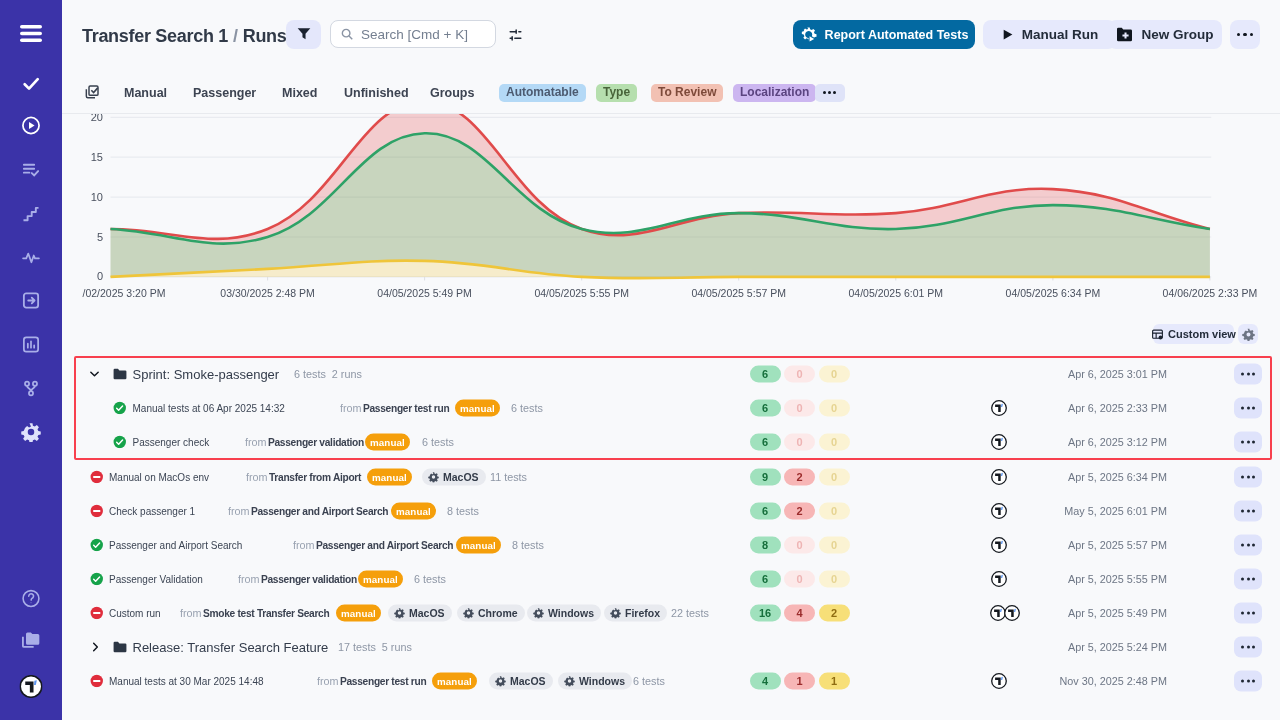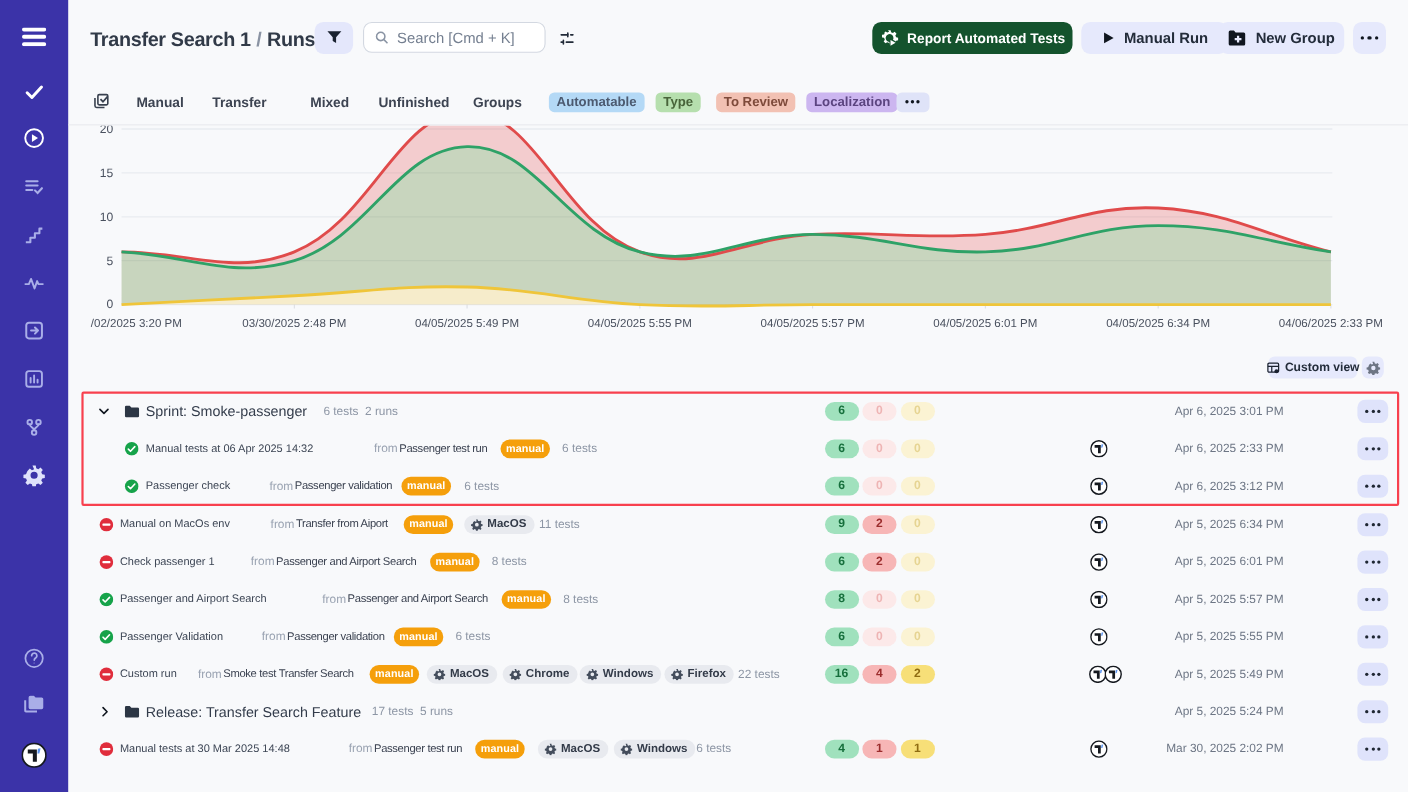--- a/index.html
+++ b/index.html
@@ -8,41 +8,41 @@
 
 #sidebar{position:absolute;left:0;top:0;width:62px;height:720px;background:#3b33a8}
 #sidebar svg{position:absolute;left:50%;transform:translateX(-50%)}
 
 #title{position:absolute;left:82px;top:26px;font-size:18px;font-weight:bold;color:#313a48;letter-spacing:-0.3px}
 #title .sep{color:#8a93a3;font-weight:600;padding:0 5px}
 .btn-filter{position:absolute;left:286px;top:20px;width:35px;height:28.5px;background:#e4e7fb;border-radius:8px;display:flex;align-items:center;justify-content:center}
 #searchbox{position:absolute;left:330px;top:20px;width:166px;height:28px;background:#fff;border:1px solid #d3d8e1;border-radius:8px;display:flex;align-items:center;padding-left:9px;color:#747f90;font-size:13.5px}
 #searchbox svg{margin-right:7px}
 .btn{position:absolute;height:29px;border-radius:8px;display:flex;align-items:center;justify-content:center;font-size:13.5px;font-weight:bold;color:#232c3a;background:#e6e9fc;white-space:nowrap}
-#btn-report{left:793px;top:20px;width:182px;background:#14532d;color:#fff;font-size:12.5px}
+#btn-report{left:793px;top:20px;width:182px;background:#0369a1;color:#fff;font-size:12.5px}
 #btn-manual{left:983px;top:20px;width:133px}
 #btn-group{left:1108px;top:20px;width:114px}
 #btn-hdots{left:1230px;top:20px;width:30px}
 .btn svg{margin-right:8px}
 
 .tab{position:absolute;top:86px;font-size:12.5px;font-weight:bold;color:#3d4452}
 .pill-tag{position:absolute;top:84px;height:17.5px;line-height:17.5px;border-radius:5px;font-size:12px;font-weight:bold;padding:0 7px}
 
 #chartline{position:absolute;left:62px;top:113px;width:1218px;border-top:1px solid #e8eaee}
 #chartwrap{position:absolute;left:82px;top:113.5px;width:1180px;height:196px;overflow:hidden}
 
 #customview{position:absolute;left:1153px;top:324px;width:81px;height:20px;background:#e6e9fc;border-radius:6px;display:flex;align-items:center;justify-content:center;font-size:11px;font-weight:bold;color:#232c3a;white-space:nowrap}
 #cvgear{position:absolute;left:1238px;top:324px;width:20px;height:20px;background:#e6e9fc;border-radius:6px;display:flex;align-items:center;justify-content:center}
 
 .row{position:absolute;left:62px;width:1158px;height:34px}
 .cell{position:absolute;top:50%;transform:translateY(-50%);white-space:nowrap}
 .rtitle{font-size:10px;color:#3c4554}
 .gtitle{font-size:13px;color:#333c4b;font-weight:400}
 .from{font-size:10.8px;color:#99a2b1}
-.fromname{font-size:10.2px;font-weight:normal;color:#3b4251;letter-spacing:-0.3px}
+.fromname{font-size:10.2px;font-weight:bold;color:#3b4251;letter-spacing:-0.3px}
 .ntests{font-size:10.8px;color:#8d96a5}
 .manual{height:17px;line-height:17px;border-radius:9px;background:#f59f0b;color:#fff;font-size:9.8px;font-weight:bold;padding:0 5px;letter-spacing:0.1px}
 .osbadge{height:17px;border-radius:9px;background:#e8eaef;color:#333b49;font-size:10.5px;font-weight:bold;display:flex;align-items:center;padding:0 7px 0 6px;gap:4px}
 .cnt{width:31px;height:17px;border-radius:9px;font-size:11px;font-weight:bold;text-align:center;line-height:17px}
 .cg{background:#a0e1bd;color:#166f3c}
 .cr{background:#f7b6b6;color:#9b2c2c}
 .cy{background:#f7df78;color:#8f6c11}
 .cr0{background:#fce9e9;color:#eeb4b4}
 .cy0{background:#fbf3d3;color:#e6d492}
 .date{font-size:10.8px;color:#6d7685;position:absolute;right:53px;top:50%;transform:translateY(-50%)}
@@ -138,21 +138,21 @@
     <i class="di"></i>
     <i class="di"></i>
     <i class="di"></i>
   </div>
 <svg class="abs" style="left:84px;top:84px" width="16" height="16" viewBox="0 0 24 24" fill="none" stroke="#39414f" stroke-width="2.2">
     <rect x="7.5" y="3" width="13.5" height="14" rx="1.8"></rect>
     <path d="M11 9.3l3.4 3.4 6.2-6.9" stroke-width="2.4"></path>
     <path d="M3.5 7.7v10.6a2.3 2.3 0 002.3 2.3h10.7"></path>
   </svg>
 <div class="tab" style="left:124px">Manual</div>
-<div class="tab" style="left:193px">Transfer</div>
+<div class="tab" style="left:193px">Passenger</div>
 <div class="tab" style="left:282px">Mixed</div>
 <div class="tab" style="left:344px">Unfinished</div>
 <div class="tab" style="left:430px">Groups</div>
 <div class="pill-tag" style="left:499px;background:#b4d9f6;color:#4c5a70">Automatable</div>
 <div class="pill-tag" style="left:596px;background:#b6dfae;color:#48643a">Type</div>
 <div class="pill-tag" style="left:651px;background:#f2c1b3;color:#7e4a3a">To Review</div>
 <div class="pill-tag" style="left:733px;background:#ccb6f0;color:#5b4480">Localization</div>
 <div class="pill-tag" style="left:815px;background:#dfe3f8;display:flex;align-items:center;padding:0 7px">
     <i class="di" style="width:3px;height:3px;margin:0 1.1px"></i>
     <i class="di" style="width:3px;height:3px;margin:0 1.1px"></i>
@@ -312,21 +312,21 @@
       <div class="cell manual" style="left:329px">manual</div>
       <span class="cell ntests" style="left:385px">8 tests</span>
       <div class="cell cnt cg" style="left:687.5px">6</div>
       <div class="cell cnt cr" style="left:722px">2</div>
       <div class="cell cnt cy0" style="left:756.5px">0</div>
       <svg class="cell" style="left:929px" width="16" height="16" viewBox="0 0 32 32">
         <circle cx="16" cy="16" r="14.6" fill="#fff" stroke="#15191f" stroke-width="2.6"></circle>
         <path d="M8.2 9.2h11.2v14.8h-5V14.1H8.2z" fill="#15191f"></path>
         <path d="M20.6 8.3l3.3-.7-1.5 6.2-2.3.2z" fill="#5a93ee"></path>
       </svg>
-      <span class="cell date">Apr 5, 2025 6:01 PM</span>
+      <span class="cell date">May 5, 2025 6:01 PM</span>
       <div class="dots">
         <i></i>
         <i></i>
         <i></i>
       </div>
     </div>
     <div class="row" style="top:527.5px">
       <svg class="cell" style="left:27.6px" width="13.5" height="13.5" viewBox="0 0 24 24">
         <circle cx="12" cy="12" r="11" fill="#16a34a"></circle>
         <path d="M6.5 12.5l3.5 3.5 7-7.5" fill="none" stroke="#fff" stroke-width="2.6" stroke-linecap="round" stroke-linejoin="round"></path>
@@ -451,20 +451,20 @@
         </svg>Windows</div>
       <span class="cell ntests" style="left:571px">6 tests</span>
       <div class="cell cnt cg" style="left:687.5px">4</div>
       <div class="cell cnt cr" style="left:722px">1</div>
       <div class="cell cnt cy" style="left:756.5px">1</div>
       <svg class="cell" style="left:929px" width="16" height="16" viewBox="0 0 32 32">
         <circle cx="16" cy="16" r="14.6" fill="#fff" stroke="#15191f" stroke-width="2.6"></circle>
         <path d="M8.2 9.2h11.2v14.8h-5V14.1H8.2z" fill="#15191f"></path>
         <path d="M20.6 8.3l3.3-.7-1.5 6.2-2.3.2z" fill="#5a93ee"></path>
       </svg>
-      <span class="cell date">Mar 30, 2025 2:02 PM</span>
+      <span class="cell date">Nov 30, 2025 2:48 PM</span>
       <div class="dots">
         <i></i>
         <i></i>
         <i></i>
       </div>
     </div>
   </div>
 
 </body></html>

